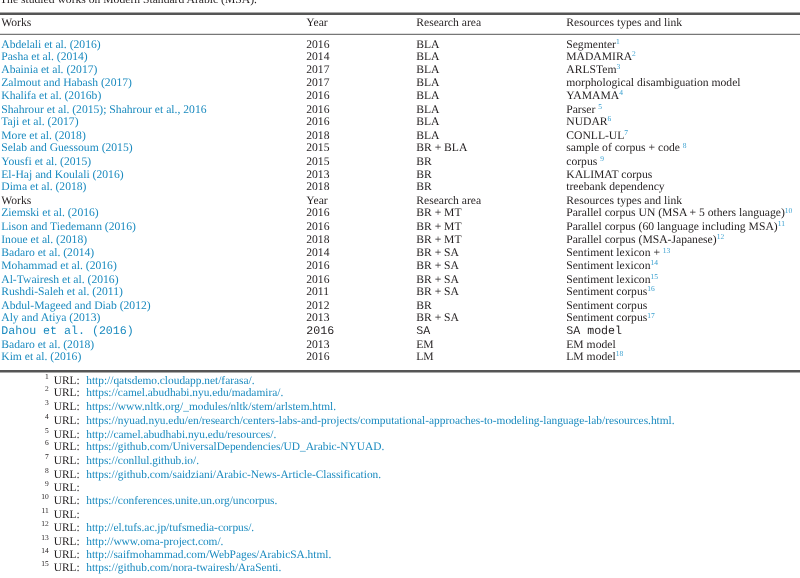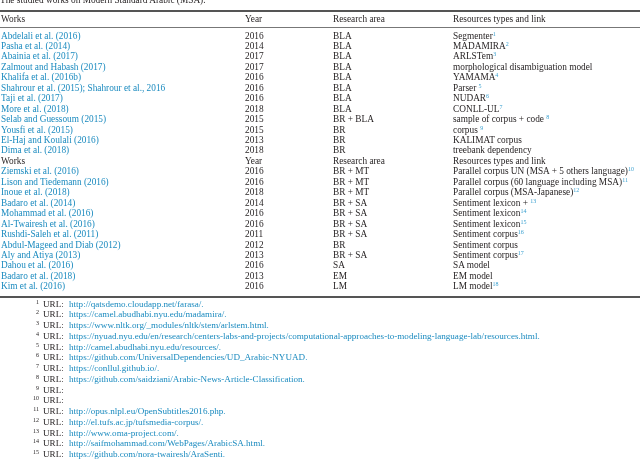--- a/index.html
+++ b/index.html
@@ -164,21 +164,21 @@
       <span class="c c2">2012</span>
       <span class="c c3">BR</span>
       <span class="c c4"><span>Sentiment corpus</span></span>
     </div>
     <div class="row" style="top: 249.95px;">
       <span class="c c1 link">Aly and Atiya (2013)</span>
       <span class="c c2">2013</span>
       <span class="c c3">BR + SA</span>
       <span class="c c4"><span>Sentiment corpus</span><sup>17</sup></span>
     </div>
-    <div class="row" style="top: 260.4px;">
+    <div class="row" style="top: 260.4px; font-family: Liberation Mono, monospace;">
       <span class="c c1 link">Dahou et al. (2016)</span>
       <span class="c c2">2016</span>
       <span class="c c3">SA</span>
       <span class="c c4"><span>SA model</span></span>
     </div>
     <div class="row" style="top: 270.85px;">
       <span class="c c1 link">Badaro et al. (2018)</span>
       <span class="c c2">2013</span>
       <span class="c c3">EM</span>
       <span class="c c4"><span>EM model</span></span>
@@ -234,25 +234,25 @@
       <span class="lbl">URL:</span>
       <span class="url">https://github.com/saidziani/Arabic-News-Article-Classification.</span>
     </div>
     <div class="fn" style="top: 384.5px;">
       <span class="num">9</span>
       <span class="lbl">URL:</span>
     </div>
     <div class="fn" style="top: 395.25px;">
       <span class="num">10</span>
       <span class="lbl">URL:</span>
+      <span class="url">https://conferences.unite.un.org/uncorpus.</span>
     </div>
     <div class="fn" style="top: 406px;">
       <span class="num">11</span>
       <span class="lbl">URL:</span>
-      <span class="url">http://opus.nlpl.eu/OpenSubtitles2016.php.</span>
     </div>
     <div class="fn" style="top: 416.75px;">
       <span class="num">12</span>
       <span class="lbl">URL:</span>
       <span class="url">http://el.tufs.ac.jp/tufsmedia-corpus/.</span>
     </div>
     <div class="fn" style="top: 427.5px;">
       <span class="num">13</span>
       <span class="lbl">URL:</span>
       <span class="url">http://www.oma-project.com/.</span>

